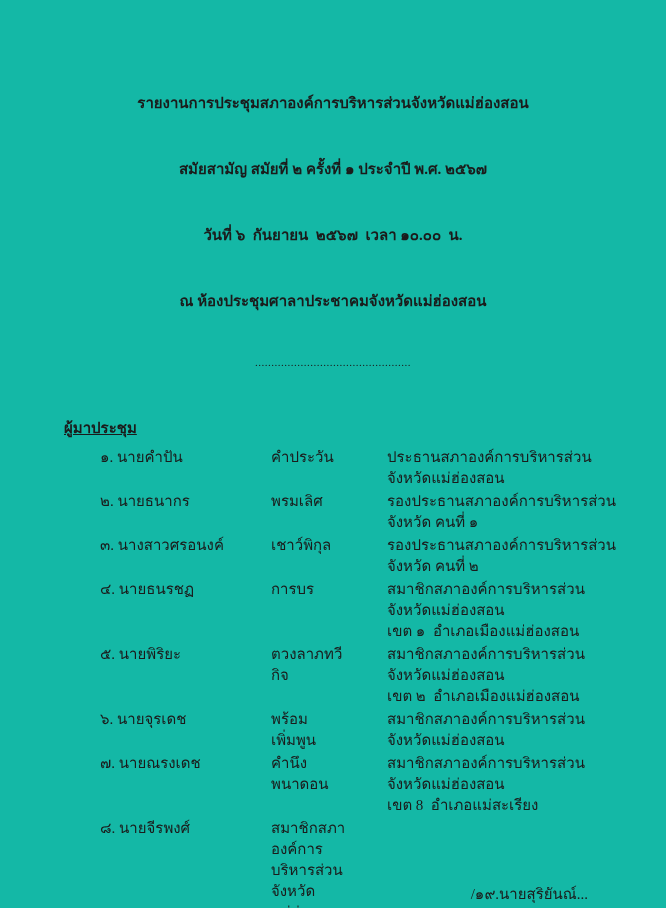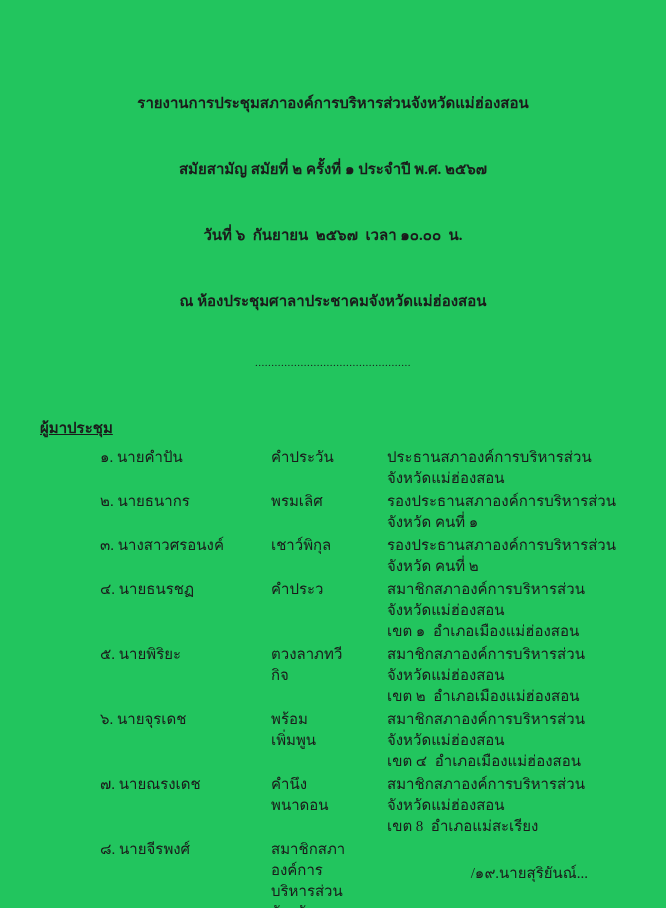--- a/index.html
+++ b/index.html
@@ -1,21 +1,21 @@
 <!DOCTYPE html>
 <html><head>
 <meta charset="utf-8">
 <style>
   html, body { margin: 0; padding: 0; background: #888; }
   .page {
     position: relative;
     width: 666px;
     height: 908px;
     margin: 0 auto;
-    background: #22c55e;
+    background: #14b8a6;
     color: #1b1b1b;
     font-family: "Liberation Serif", "DejaVu Serif", serif;
     font-size: 15px;
     overflow: hidden;
     box-sizing: border-box;
   }
   .doc-header {
     padding-top: 48px;
     text-align: center;
     font-weight: bold;
@@ -24,41 +24,41 @@
   }
   .dots {
     text-align: center;
     font-weight: normal;
     font-size: 11px;
     line-height: 13px;
     letter-spacing: 0.5px;
     color: #1b1b1b;
   }
   .section-heading {
-    margin: 5px 0 8px 40px;
+    margin: 5px 0 8px 64px;
     font-weight: bold;
     text-decoration: underline;
     line-height: 21px;
   }
   .attendee-list { margin: 0 40px 0 100px; }
   .row {
     display: grid;
     grid-template-columns: 135px 80px 1fr;
     line-height: 21px;
     margin-bottom: 2px;
     white-space: pre-wrap;
     gap: 36px;
   }
   .cell { white-space: pre-wrap; }
   .num { display: inline; }
   .area:empty { display: none; }
   .continuation {
     position: absolute;
     right: 78px;
-    bottom: 25px;
+    bottom: 4px;
     line-height: 20px;
   }
 </style>
 </head>
 <body>
 
 <div class="page">
 
   <div class="doc-header">
     <div>รายงานการประชุมสภาองค์การบริหารส่วนจังหวัดแม่ฮ่องสอน</div>
@@ -85,34 +85,34 @@
     </div>
 
     <div class="row">
       <div class="cell"><span class="num">๓.</span> <span>นางสาวศรอนงค์</span></div>
       <div class="cell">เชาว์พิกุล</div>
       <div class="cell"><div>รองประธานสภาองค์การบริหารส่วนจังหวัด คนที่ ๒</div></div>
     </div>
 
     <div class="row">
       <div class="cell"><span class="num">๔.</span> <span>นายธนรชฏ</span></div>
-      <div class="cell">คำประว</div>
+      <div class="cell">การบร</div>
       <div class="cell"><div>สมาชิกสภาองค์การบริหารส่วนจังหวัดแม่ฮ่องสอน</div><div class="area">เขต ๑  อำเภอเมืองแม่ฮ่องสอน</div></div>
     </div>
 
     <div class="row">
       <div class="cell"><span class="num">๕.</span> <span>นายพิริยะ</span></div>
       <div class="cell">ตวงลาภทวีกิจ</div>
       <div class="cell"><div>สมาชิกสภาองค์การบริหารส่วนจังหวัดแม่ฮ่องสอน</div><div class="area">เขต ๒  อำเภอเมืองแม่ฮ่องสอน</div></div>
     </div>
 
     <div class="row">
       <div class="cell"><span class="num">๖.</span> <span>นายจุรเดช</span></div>
       <div class="cell">พร้อมเพิ่มพูน</div>
-      <div class="cell"><div>สมาชิกสภาองค์การบริหารส่วนจังหวัดแม่ฮ่องสอน</div><div class="area">เขต ๔  อำเภอเมืองแม่ฮ่องสอน</div></div>
+      <div class="cell"><div>สมาชิกสภาองค์การบริหารส่วนจังหวัดแม่ฮ่องสอน</div></div>
     </div>
 
     <div class="row">
       <div class="cell"><span class="num">๗.</span> <span>นายณรงเดช</span></div>
       <div class="cell">คำนึงพนาดอน</div>
       <div class="cell"><div>สมาชิกสภาองค์การบริหารส่วนจังหวัดแม่ฮ่องสอน</div><div class="area">เขต 8  อำเภอแม่สะเรียง</div></div>
     </div>
 
     <div class="row">
       <div class="cell"><span class="num">๘.</span> <span>นายจีรพงศ์</span></div>

